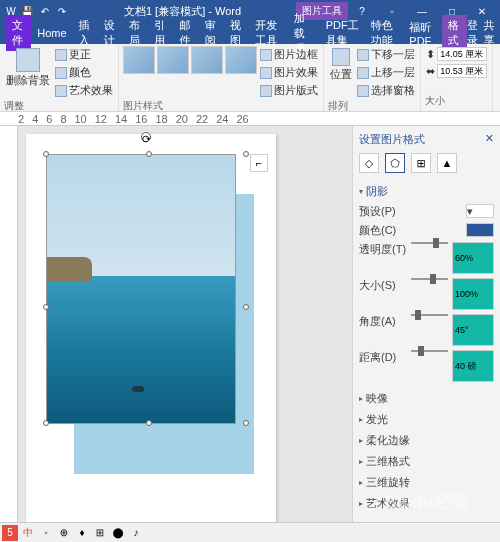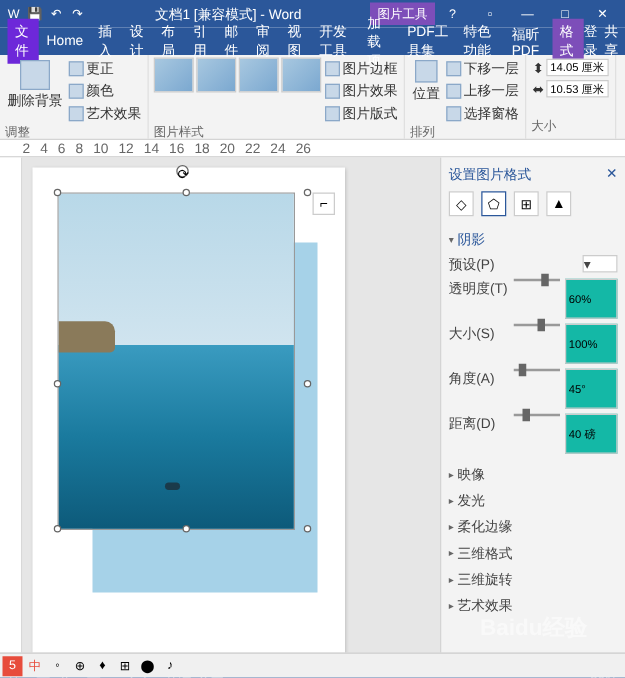--- a/index.html
+++ b/index.html
@@ -254,20 +254,24 @@
     <div class="section">
       <div class="section-header active">
           <span class="chevron">▾</span>
           <span>阴影</span>
         </div>
       <div class="prop-row">
         <span class="prop-label">预设(P)</span>
         <div class="color-chip">▾</div>
       </div>
       <div class="prop-row">
+        <span class="prop-label">颜色(C)</span>
+        <div class="color-chip" style="background:#2b579a"></div>
+      </div>
+      <div class="prop-row">
         <span class="prop-label">透明度(T)</span>
         <div class="slider">
             <div class="slider-thumb" style="left:60%"></div>
           </div>
         <input class="prop-value" value="60%" style="">
       </div>
       <div class="prop-row">
         <span class="prop-label">大小(S)</span>
         <div class="slider">
             <div class="slider-thumb" style="left:50%"></div>

